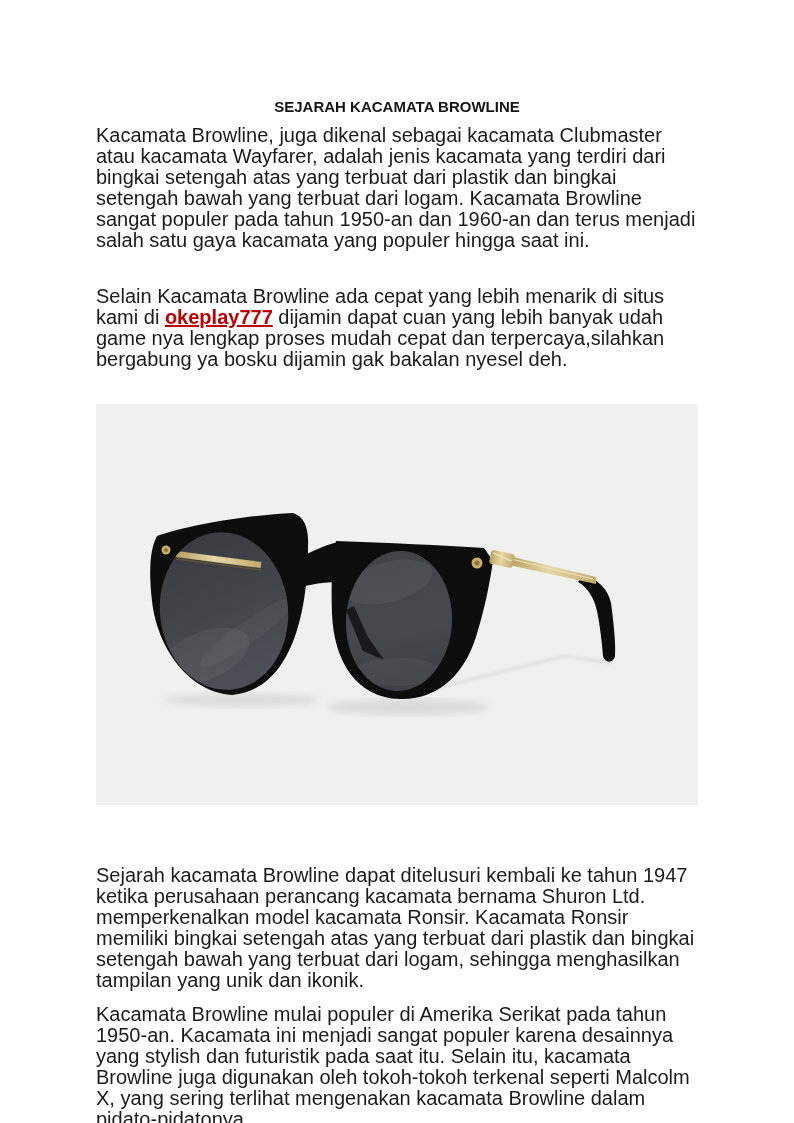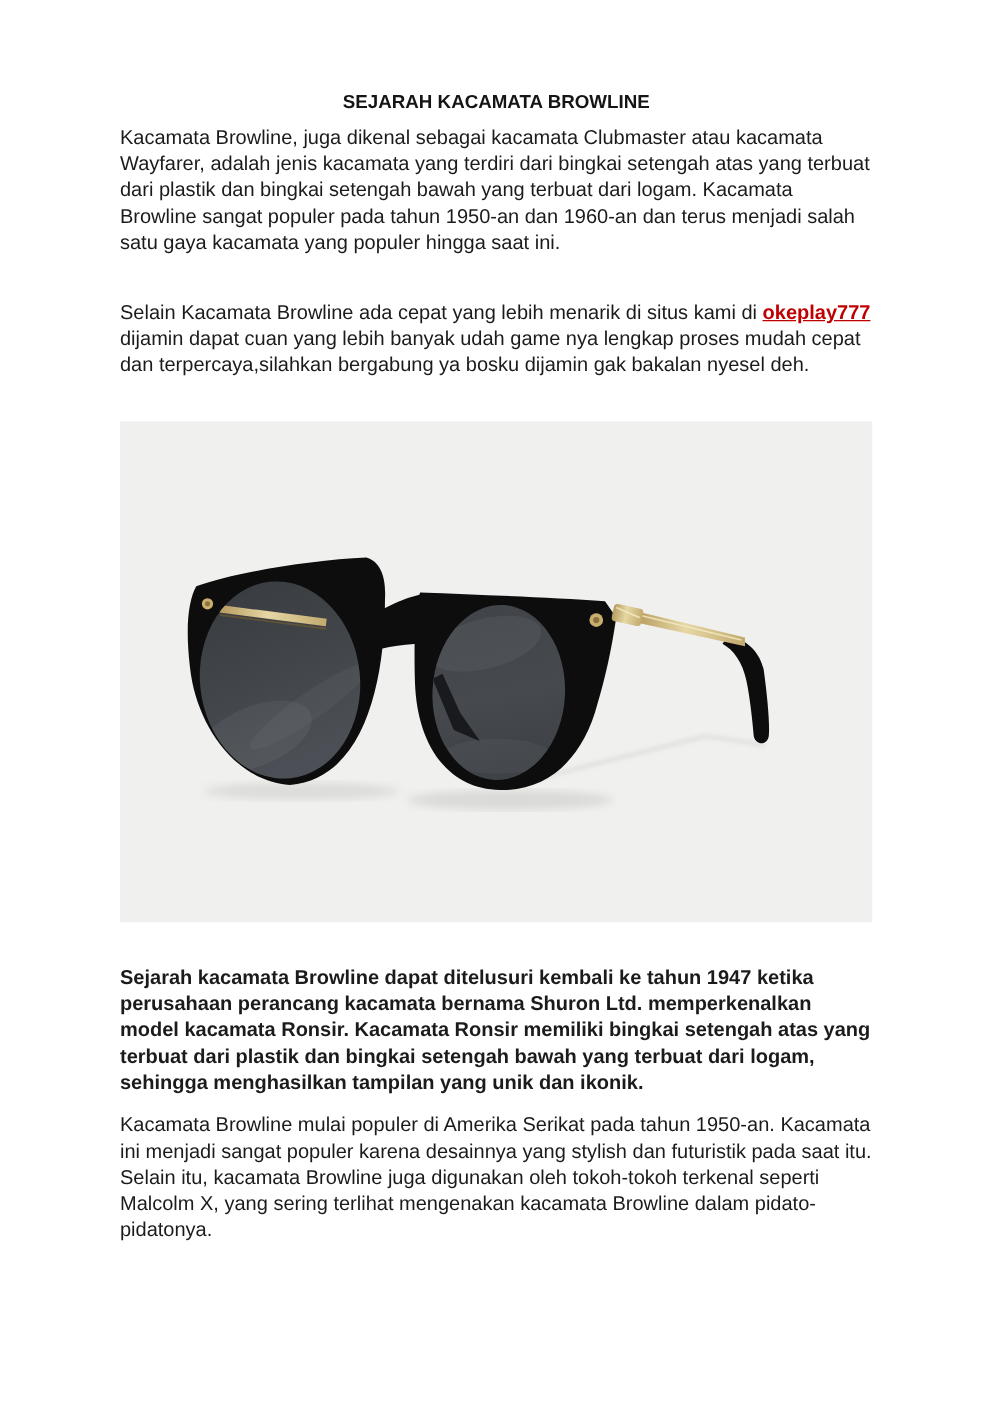--- a/index.html
+++ b/index.html
@@ -5,40 +5,40 @@
   html, body { margin: 0; padding: 0; background: #ffffff; }
   body {
     width: 794px; height: 1123px;
     font-family: "Liberation Sans", sans-serif;
     color: #1b1b1b;
     overflow: hidden;
   }
   .page {
     box-sizing: border-box;
     width: 794px; height: 1123px;
-    padding: 71px 96px 0 96px;
+    padding: 96px 96px 0 96px;
     background: #ffffff;
   }
   .doc-title {
     margin: 0;
     font-size: 15px;
     line-height: 21px;
     font-weight: 700;
     text-align: center;
     color: #151515;
   }
   p {
     margin: 0;
-    font-size: 16px;
+    font-size: 20px;
     line-height: 21px;
     color: #1b1b1b;
   }
   .p-intro   { margin-top: 8px; }
   .p-promo   { margin-top: 35px; }
-  .p-history { margin-top: 34px; font-weight: bold; }
+  .p-history { margin-top: 60px; }
   .p-popular { margin-top: 13px; }
   .link {
     color: #c00000;
     font-weight: 700;
     text-decoration: underline;
     margin-top: 36px;
   }
   figure.photo {
     margin: 34px 0 0 0;
     width: 602px; height: 401px;

